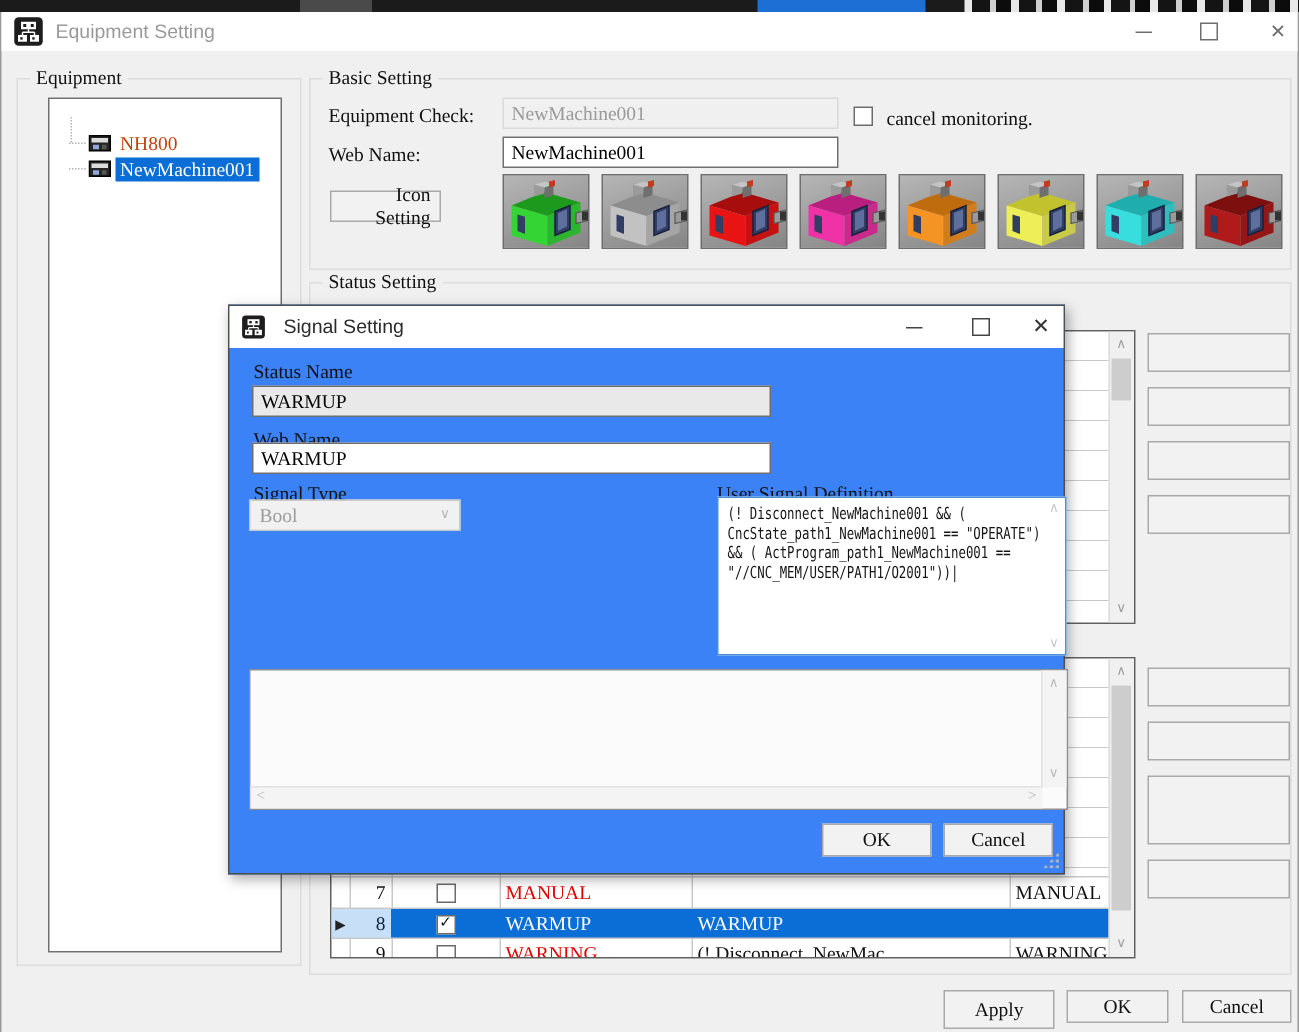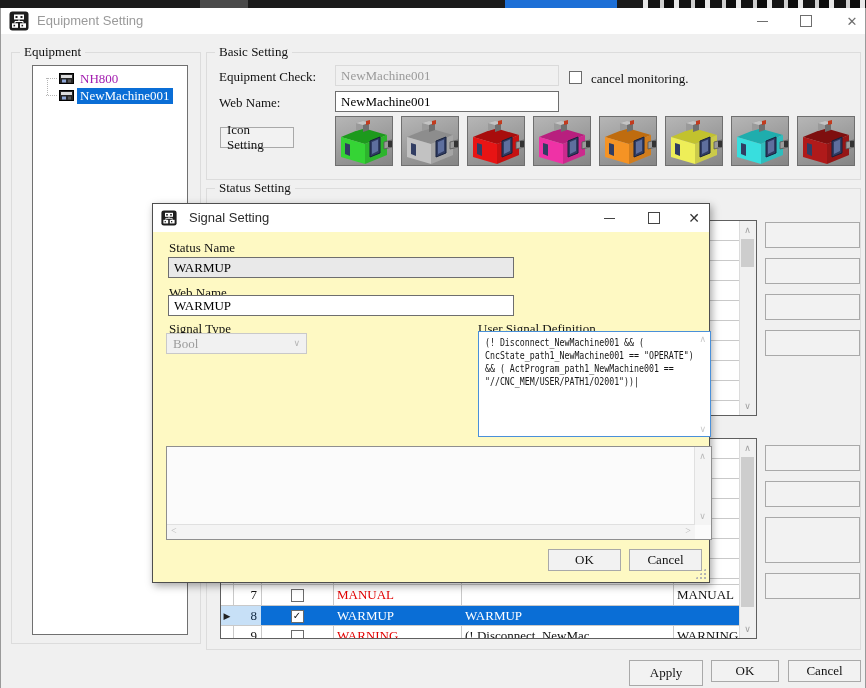--- a/index.html
+++ b/index.html
@@ -23,21 +23,21 @@
   .minline{width:11px;height:1px;background:#6e6e6e;}
   .maxbox{width:10px;height:10px;border:1px solid #6e6e6e;}
   .closex{font-family:"DejaVu Sans",sans-serif;font-size:13px;color:#6e6e6e;}
   
   .grp{position:absolute;border:1px solid #dcdcdc;box-sizing:border-box;}
   .glabel{position:absolute;top:-9px;left:8px;background:#f0f0f0;padding:0 4px;
           font-size:13px;color:#111;white-space:nowrap;}
   
   .btn{position:absolute;background:#f2f2f2;border:1px solid #a9a9a9;color:#111;
        font-family:"Liberation Serif",serif;font-size:13px;display:flex;align-items:center;
-       justify-content:center;box-sizing:border-box;text-align:left;line-height:1.15;}
+       justify-content:center;box-sizing:border-box;text-align:right;line-height:1.15;}
   .tb-input{position:absolute;background:#fff;border:1px solid #6e6e6e;box-sizing:border-box;
        font-size:13px;color:#000;padding:2px 5px;overflow:hidden;white-space:nowrap;}
   .tb-input.disabled{background:#f0f0f0;border-color:#dadada;color:#9a9a9a;}
   .lab{position:absolute;font-size:13px;color:#111;white-space:nowrap;}
   .wincheck{width:13px;height:13px;background:#fff;border:1px solid #6b6b6b;box-sizing:border-box;
        font-family:"DejaVu Sans",sans-serif;font-size:10px;line-height:10px;text-align:center;color:#111;}
   
   #eq-list{position:absolute;left:20px;top:12px;width:156px;height:570px;background:#fff;
        border:1px solid #707070;box-sizing:border-box;}
   #tree{position:absolute;left:4px;top:4px;right:2px;}
@@ -75,21 +75,21 @@
   .trow.selected{background:linear-gradient(90deg,#c7e0f7 0 40px,#0a6ed6 40px 100%);}
   .trow.selected .cell-status,.trow.selected .cell-signal,.trow.selected .cell-web{color:#fff;}
   .trow.selected .cell-num{color:#10263f;}
   
   .sgrp{position:absolute;left:558px;width:95px;display:flex;flex-direction:column;gap:10px;}
   .sbtn{width:95px;height:26px;background:#f2f2f2;border:1px solid #a9a9a9;color:#111;
         font-family:"Liberation Serif",serif;font-size:13px;display:flex;align-items:center;
         justify-content:center;box-sizing:border-box;text-align:center;line-height:1.1;padding:0 4px;}
   #sgrp2 .sbtn:nth-of-type(3){height:46px;}
   
-  #dlg{position:absolute;left:152px;top:203px;width:558px;height:380px;background:#fef9c3;
+  #dlg{position:absolute;left:152px;top:203px;width:558px;height:380px;background:#3b82f6;
        border:1px solid #4e4e4e;box-sizing:border-box;z-index:50;
        box-shadow:2px 3px 8px rgba(0,0,0,.35);}
   #dlg .titlebar{height:28px;}
   #dlg .tb-title{left:36px;height:28px;line-height:28px;color:#2b2b2b;}
   #dlg .tb-icon{top:6px;width:16px;height:16px;}
   .combo{position:absolute;background:#f1f1f1;border:1px solid #c9c9c9;box-sizing:border-box;
        font-size:13px;color:#9b9b9b;padding:2px 6px;}
   .cchev{position:absolute;right:6px;top:4px;font-family:"DejaVu Sans",sans-serif;font-size:9px;color:#b5b5b5;}
   #codebox{position:absolute;left:325px;top:127px;width:233px;height:106px;background:#fff;
        border:1px solid #4a90d9;box-sizing:border-box;overflow:hidden;}
@@ -141,21 +141,21 @@
           <span class="closex">✕</span>
         </span>
     </div>
 
     <div class="grp" style="left:10px;top:44px;width:190px;height:592px;">
       <span class="glabel">Equipment</span>
       <div id="eq-list">
         <span class="vdots"></span>
         <div id="tree">
 
-        <div class="titem" style="color: #a21caf;">
+        <div class="titem" style="color: #c2410c; margin-top: 17px;">
               <span class="tdots"></span>
               <svg width="15" height="13" viewBox="0 0 15 13">
                 <rect x="0.5" y="1.5" width="14" height="10" fill="#262626" stroke="#000"></rect>
                 <rect x="2" y="3" width="11" height="3" fill="#dcdcdc"></rect>
                 <rect x="3" y="7.5" width="4" height="3" fill="#8fa8d8"></rect>
                 <rect x="9" y="7.5" width="3" height="3" fill="#555"></rect>
               </svg>
               <span class="tlabel">NH800</span>
             </div>
             <div class="titem selected">

